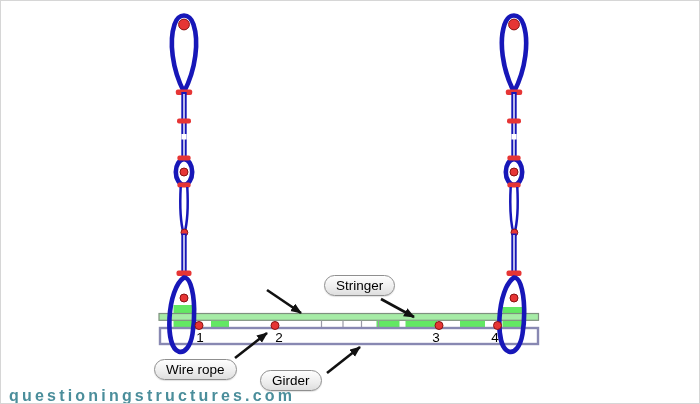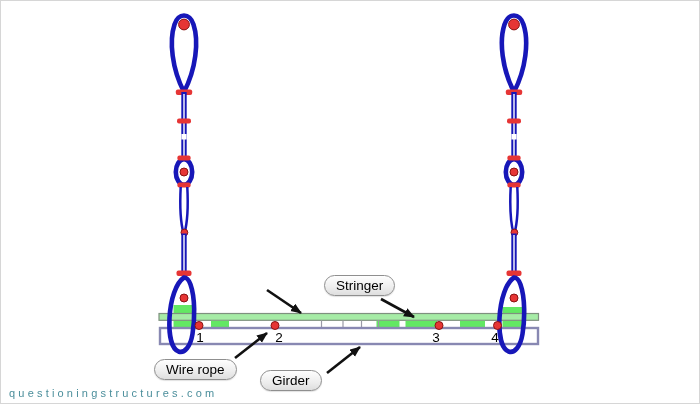--- a/index.html
+++ b/index.html
@@ -23,21 +23,21 @@
   .divider{stroke:#9a9aa6; stroke-width:1.2;}
   .girder{fill:#ffffff; stroke:var(--girder-border,#8888b2); stroke-width:2.4;}
   .arrow{stroke:var(--arrow-black,#111111); stroke-width:2.6; fill:none;}
   .pt-num{font-family:"Liberation Sans",sans-serif; font-size:13.5px; fill:#000; text-anchor:middle;}
   .callout{
     position:absolute; padding:2px 11px; border:1px solid #8f8f8f; border-radius:13px;
     background:linear-gradient(180deg,#fefefe 0%,#ededed 60%,#dedede 100%);
     font-size:13.5px; color:#000; white-space:nowrap; box-shadow:0 1px 1px rgba(0,0,0,0.12);
   }
   .watermark{
-    position:absolute; left:8px; top:386px; font-size:11px; font-weight:normal;
+    position:absolute; left:8px; top:386px; font-size:16px; font-weight:bold;
     letter-spacing:3.2px; color:var(--watermark-teal,#4b8e9b);text-align:right;
   }
 </style>
 </head>
 <body>
 
 <div class="canvas">
 
   <svg width="700" height="404" viewBox="0 0 700 404" xmlns="http://www.w3.org/2000/svg">
     <defs>

